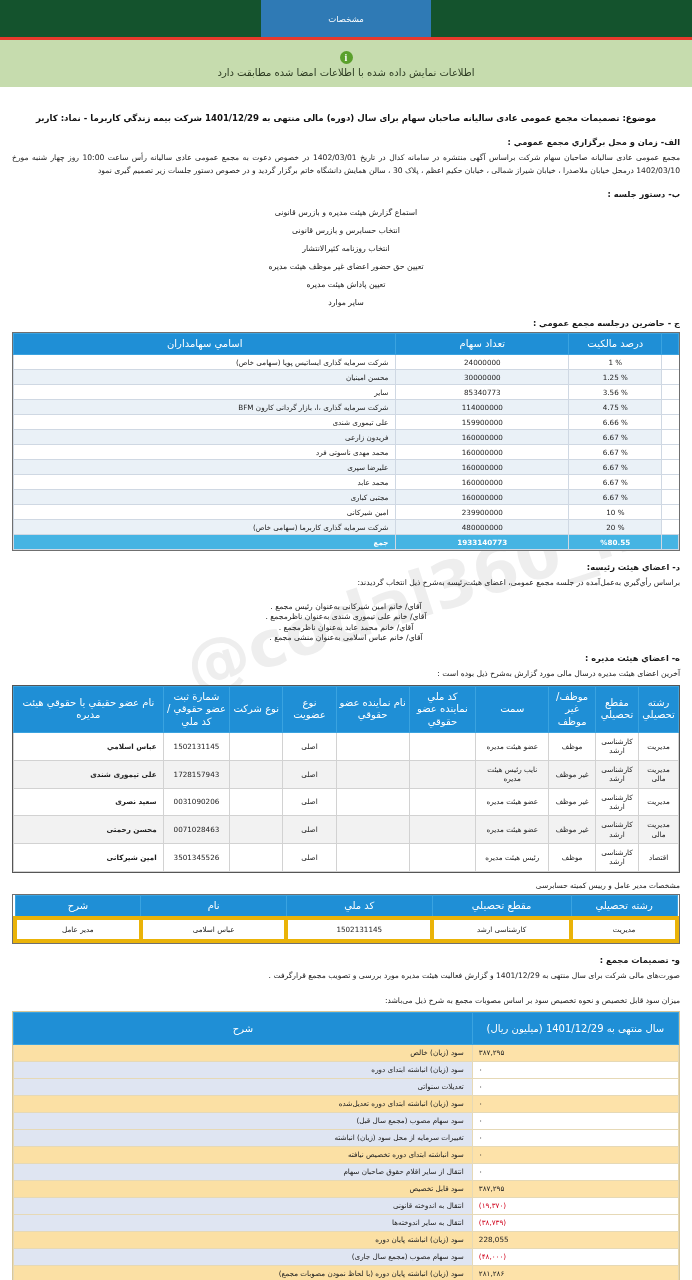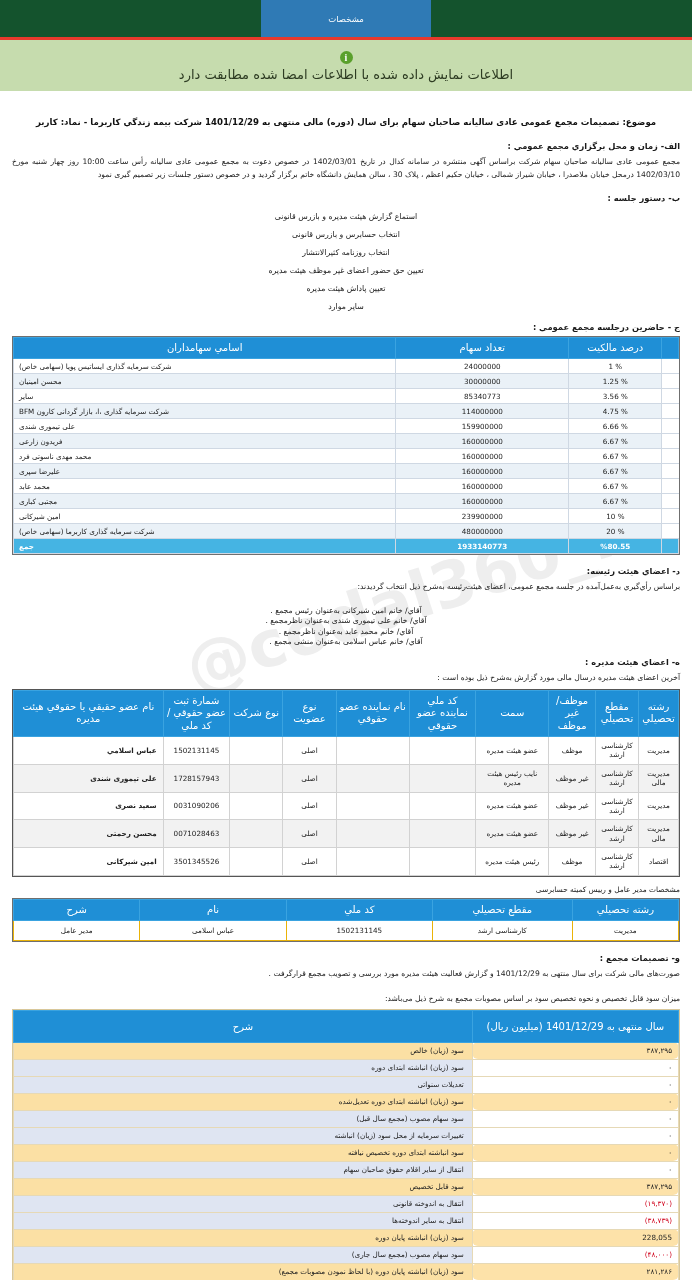--- a/index.html
+++ b/index.html
@@ -41,21 +41,21 @@
     text-align:center;
   }
   .notice-ico{
     width:13px;height:13px;border-radius:50%;
     background:#5aa02c;color:#fff;
     font-size:10px;font-weight:bold;line-height:13px;
     display:inline-block;text-align:center;
     font-family:"Liberation Serif",serif;
     margin-bottom:3px;
   }
-  .notice-txt{font-size:13px;color:#2d3b22;text-align:center;}
+  .notice-txt{font-size:10px;color:#2d3b22;text-align:center;}
 
   
   .page{padding:0 12px 14px;position:relative;z-index:2;}
 
   .subject{
     font-size:8.6px;font-weight:bold;
     text-align:center;margin:26px 0 14px;
     color:#111;
   }
   .sec-head{font-size:8.3px;font-weight:bold;margin:11px 0 4px;text-align:right;}
@@ -72,45 +72,45 @@
     background:#1f8fd6;color:#ffffff;font-weight:normal;
     padding:4px 3px;border:1px solid #3aa3e0;text-align:center;
     font-size:10px;line-height:1.25;
   }
   td{
     padding:2.5px 5px;border:1px solid #cfd8e3;text-align:center;
     font-size:7.2px;color:#222;
   }
 
   
-  .sh td.name{text-align:left;padding-right:23px;}
+  .sh td.name{text-align:right;padding-right:7px;}
   .sh tr:nth-child(odd) td{background:#ffffff;}
   .sh tr:nth-child(even) td{background:#eaf1f7;}
   .sh tr.total td{background:#45b4e3;color:#ffffff;font-weight:bold;}
   .sh td.blank{background:#ffffff !important;border-right:none;}
 
   
   .bd td{border:1px solid #d2d2d2;padding:4px 2px;line-height:1.3;}
   .bd td.pname{text-align:right;padding-right:6px;font-weight:bold;}
   .bd tr:nth-child(odd) td{background:#ffffff;}
   .bd tr:nth-child(even) td{background:#f2f2f2;}
 
   
-  .ceo td{padding:5px 3px;background:#ffffff;border:1px solid #eab308;}
+  .ceo td{padding:5px 3px;background:#ffffff;border:4px solid #eab308;}
 
   
   .pf{width:100%;}
   .pf th{padding:8px 4px;line-height:1.5;}
   .pf td{padding:3.5px 6px;border:1px solid #e6d9b6;}
   .pf td.desc{text-align:right;padding-right:8px;}
   .pf tr.hl td.desc{background:#fbe0a4;}
   .pf tr.hl td.val{background:#fde2a9;}
   .pf tr.alt td.desc{background:#dfe5f2;}
   .pf tr.alt td.val{background:#ffffff;}
-  .pf td.val{text-align:right;border-radius:6px;}
+  .pf td.val{text-align:left;}
   .neg{color:#d0021b;}
 
   
   .wm{
     position:absolute;
     top:560px;right:40px;
     font-family:"DejaVu Sans","Liberation Sans",sans-serif;
     font-size:64px;color:rgba(120,120,120,.13);
     transform:rotate(-18deg);
     pointer-events:none;user-select:none;

